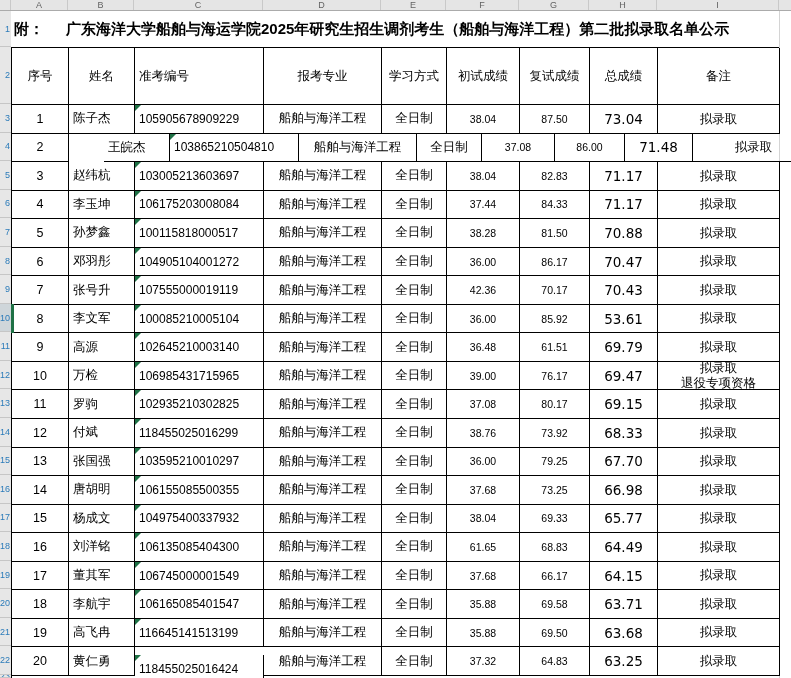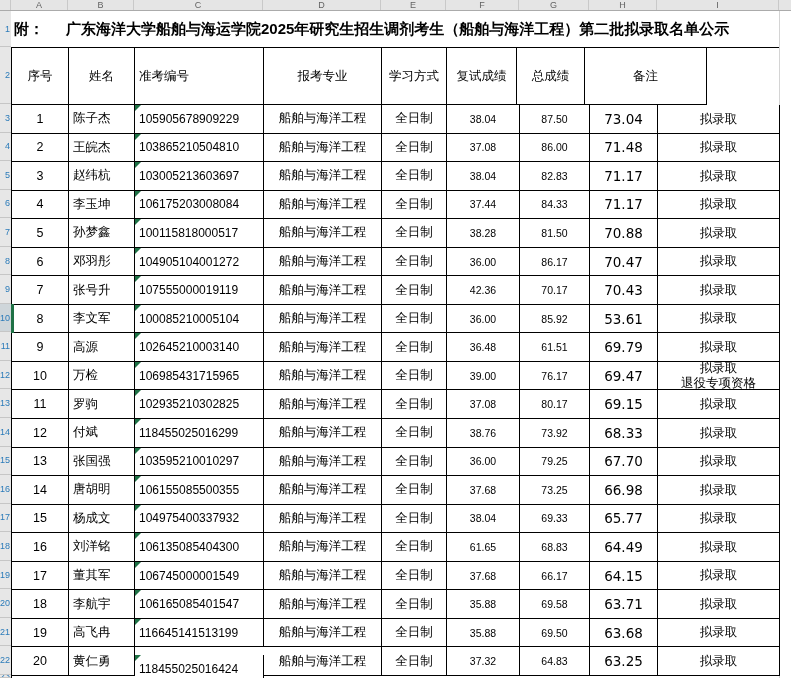--- a/index.html
+++ b/index.html
@@ -148,20 +148,21 @@
       </div>
 
       <div class="grid">
         <div class="trow header-row">
 
         <div class="cell" style="width: 57px;">序号</div>
             <div class="cell" style="width: 66px;">姓名</div>
             <div class="cell left-align" style="width: 129px;">准考编号</div>
             <div class="cell" style="width: 118px;">报考专业</div>
             <div class="cell" style="width: 65px;">学习方式</div>
+            <div class="cell" style="width: 73px;">初试成绩</div>
             <div class="cell" style="width: 70px;">复试成绩</div>
             <div class="cell" style="width: 68px;">总成绩</div>
             <div class="cell" style="width: 122px;">备注</div>
           </div>
 
       <div class="trow">
             <div class="cell" style="width: 57px; height: 28.55px;">1</div>
             <div class="cell left-align" style="width: 66px; height: 28.55px;">陈子杰</div>
             <div class="cell left-align examno" style="width: 129px; height: 28.55px;">
               <span class="tri"></span>
@@ -172,21 +173,21 @@
             <div class="cell score" style="width: 73px; height: 28.55px;">38.04</div>
             <div class="cell score" style="width: 70px; height: 28.55px;">87.50</div>
             <div class="cell total" style="width: 68px; height: 28.55px;">73.04</div>
             <div class="cell remark-cell" style="width: 122px; height: 28.55px;">
               <span>拟录取</span>
               <span></span>
             </div>
           </div>
           <div class="trow">
             <div class="cell" style="width: 57px; height: 28.55px;">2</div>
-            <div class="cell left-align" style="width: 66px; height: 28.55px;">王皖杰</div>
+            <div class="cell left-align" style="width: 66px; height: 28.55px; margin-left: 35px;">王皖杰</div>
             <div class="cell left-align examno" style="width: 129px; height: 28.55px;">
               <span class="tri"></span>
               <span>103865210504810</span>
             </div>
             <div class="cell" style="width: 118px; height: 28.55px;">船舶与海洋工程</div>
             <div class="cell" style="width: 65px; height: 28.55px;">全日制</div>
             <div class="cell score" style="width: 73px; height: 28.55px;">37.08</div>
             <div class="cell score" style="width: 70px; height: 28.55px;">86.00</div>
             <div class="cell total" style="width: 68px; height: 28.55px;">71.48</div>
             <div class="cell remark-cell" style="width: 122px; height: 28.55px;">

